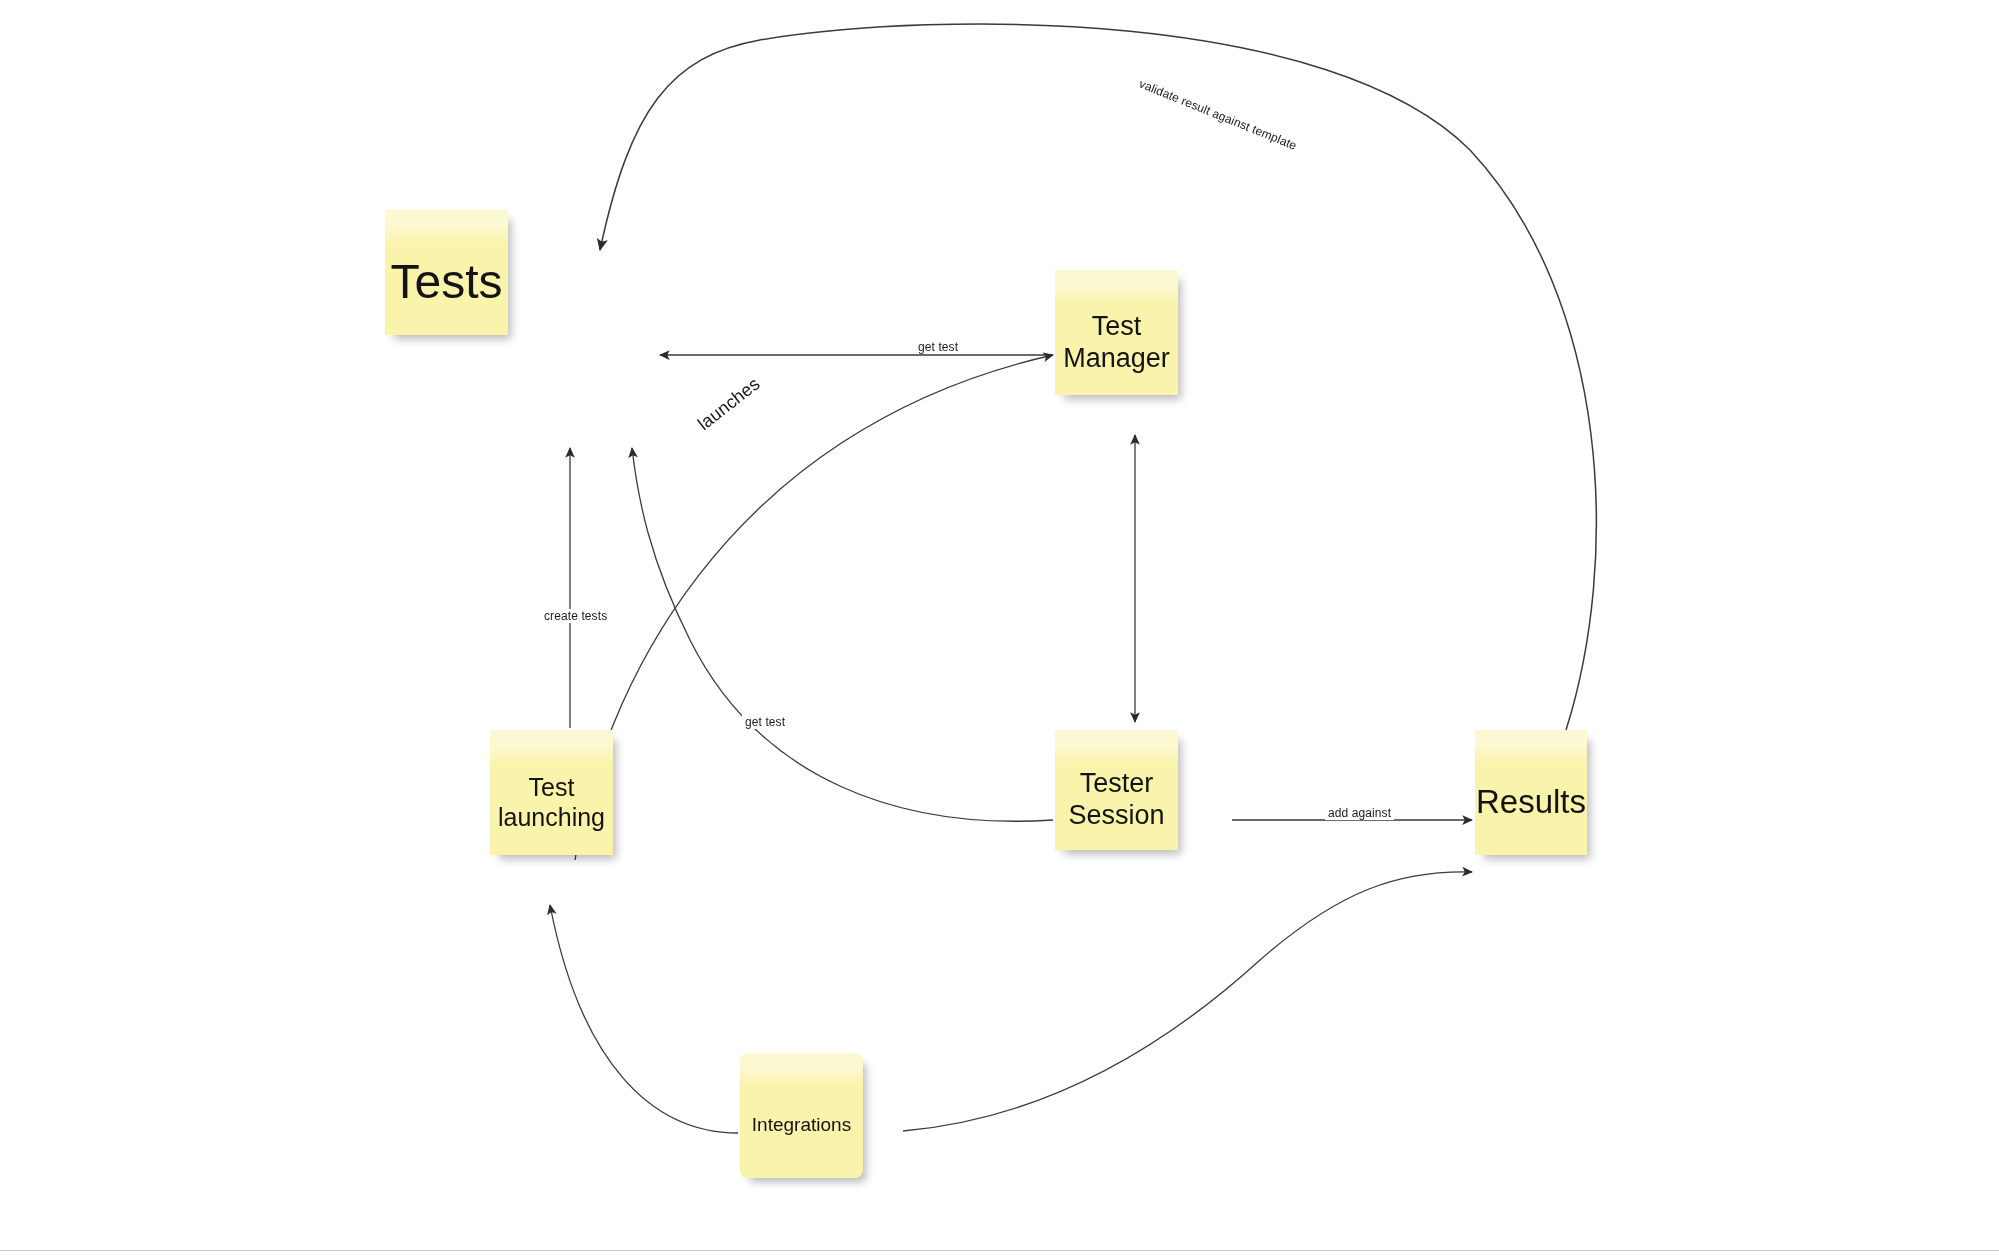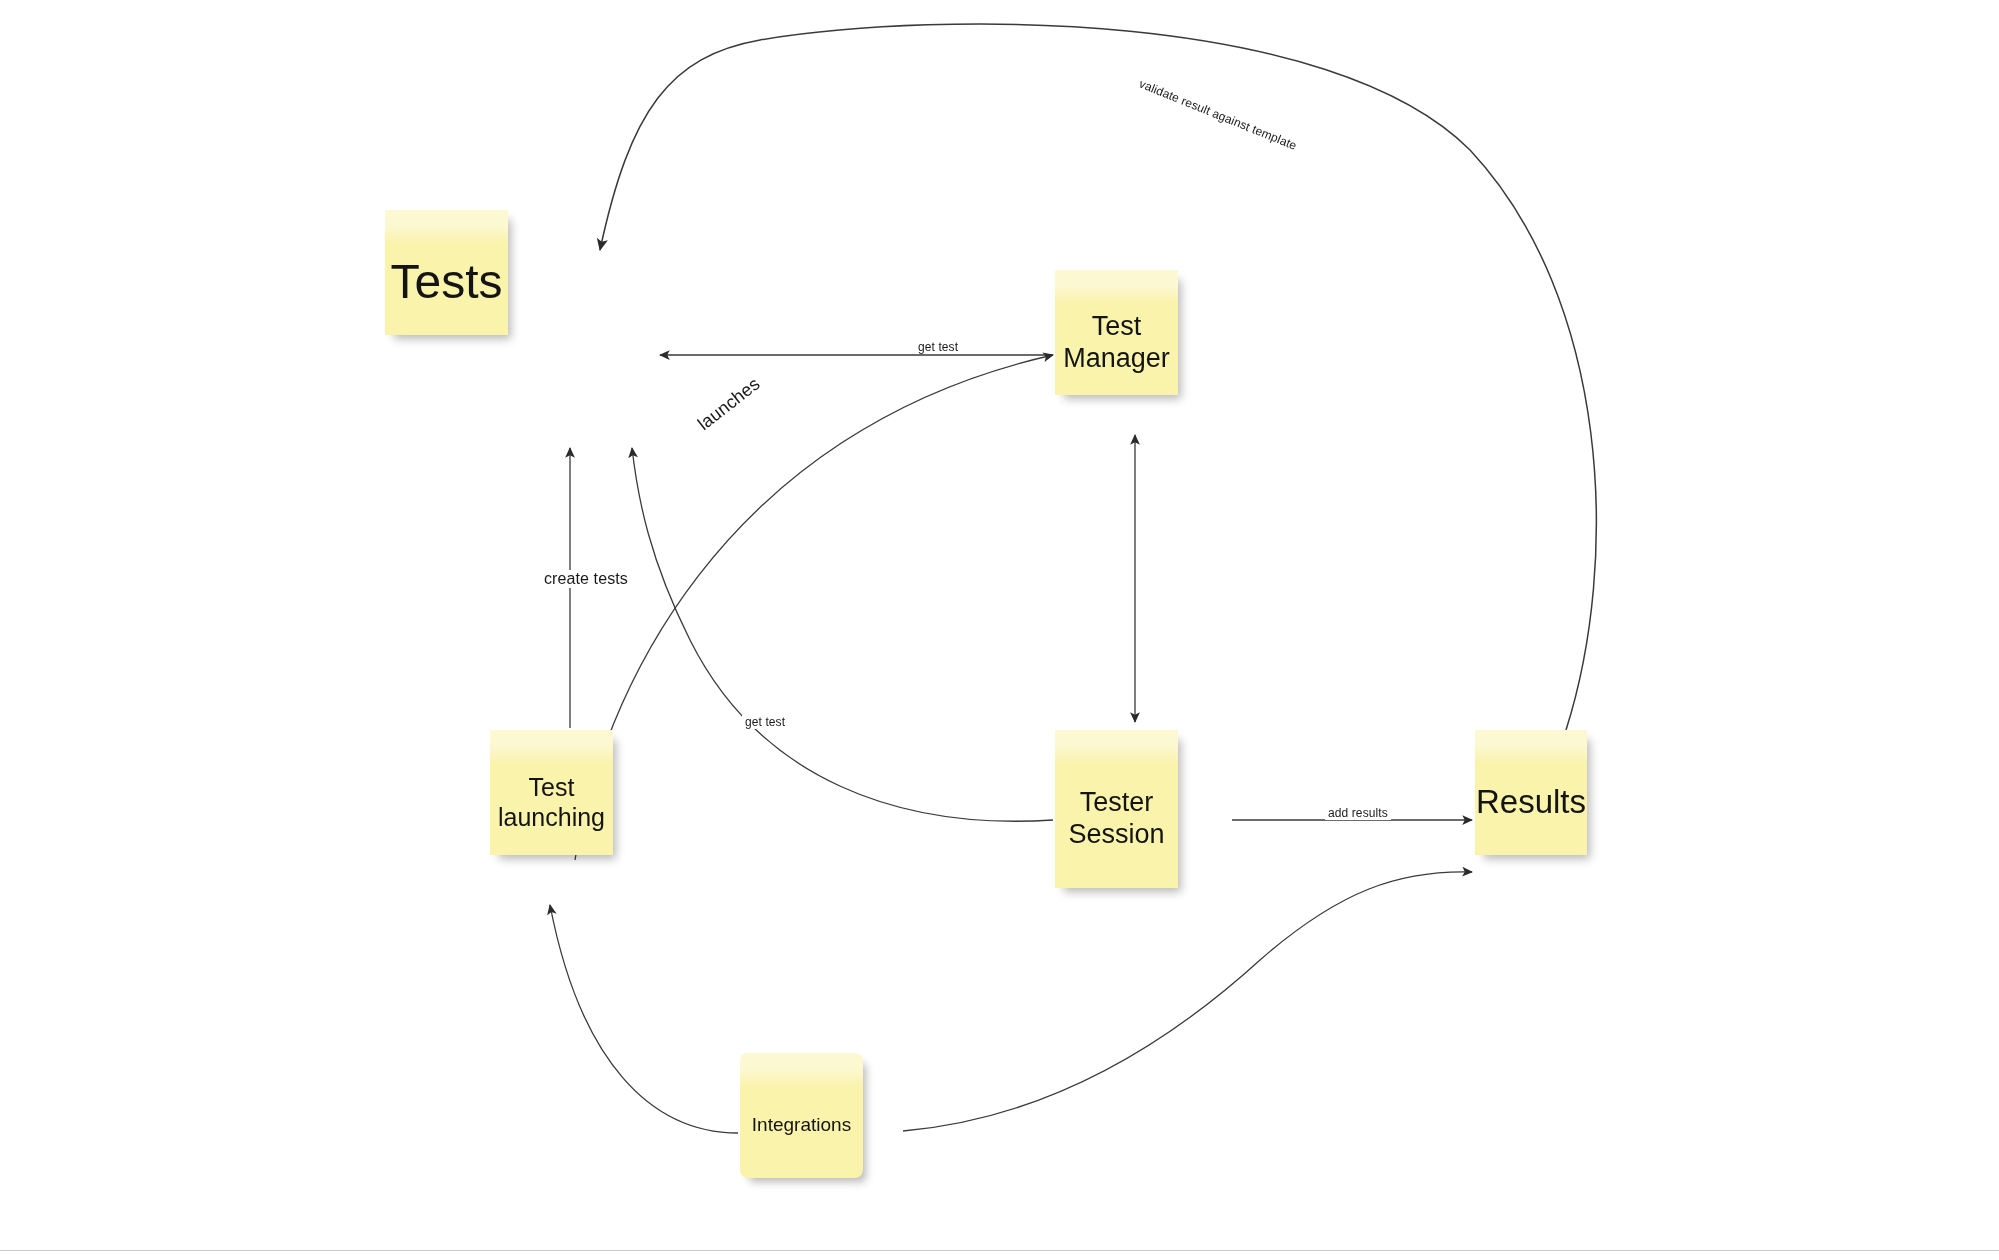--- a/index.html
+++ b/index.html
@@ -108,40 +108,40 @@
   <div class="note" style="left:1055px; top:270px; width:123px; height:125px; font-size:27px;">
     <span class="note-label">Test
 Manager</span>
   </div>
 
   <div class="note" style="left:490px; top:730px; width:123px; height:125px; font-size:25px;">
     <span class="note-label">Test
 launching</span>
   </div>
 
-  <div class="note" style="left:1055px; top:730px; width:123px; height:158px; font-size:27px;">
+  <div class="note" style="left:1055px; top:730px; width:123px; height:120px; font-size:27px;">
     <span class="note-label">Tester
 Session</span>
   </div>
 
   <div class="note" style="left:1475px; top:730px; width:112px; height:125px; font-size:33px;">
     <span class="note-label">Results</span>
   </div>
 
   <div class="note" style="left:740px; top:1053px; width:123px; height:125px; font-size:19px;border-radius:8px;">
     <span class="note-label">Integrations</span>
   </div>
 
   <div class="edge-label" style="left:1137px; top:75px; transform: rotate(22deg); transform-origin: left center; font-size:12px;">validate result against template</div>
 
   <div class="edge-label" style="left:915px; top:347px; transform: translateY(-50%); font-size:12px;">get test</div>
 
   <div class="edge-label" style="left:698px; top:418px; transform: rotate(-38deg); transform-origin: left center; font-size:18px;">launches</div>
 
-  <div class="edge-label" style="left:541px; top:579px; transform: translateY(-50%); font-size:16px;">create tests</div>
+  <div class="edge-label" style="left:541px; top:616px; transform: translateY(-50%); font-size:12px;">create tests</div>
 
   <div class="edge-label" style="left:742px; top:722px; transform: translateY(-50%); font-size:12px;">get test</div>
 
-  <div class="edge-label" style="left:1325px; top:813px; transform: translateY(-50%); font-size:12px;">add results</div>
+  <div class="edge-label" style="left:1325px; top:813px; transform: translateY(-50%); font-size:12px;">add against</div>
 
   <div class="bottom-rule"></div>
 
 </div>
 
 </body></html>

